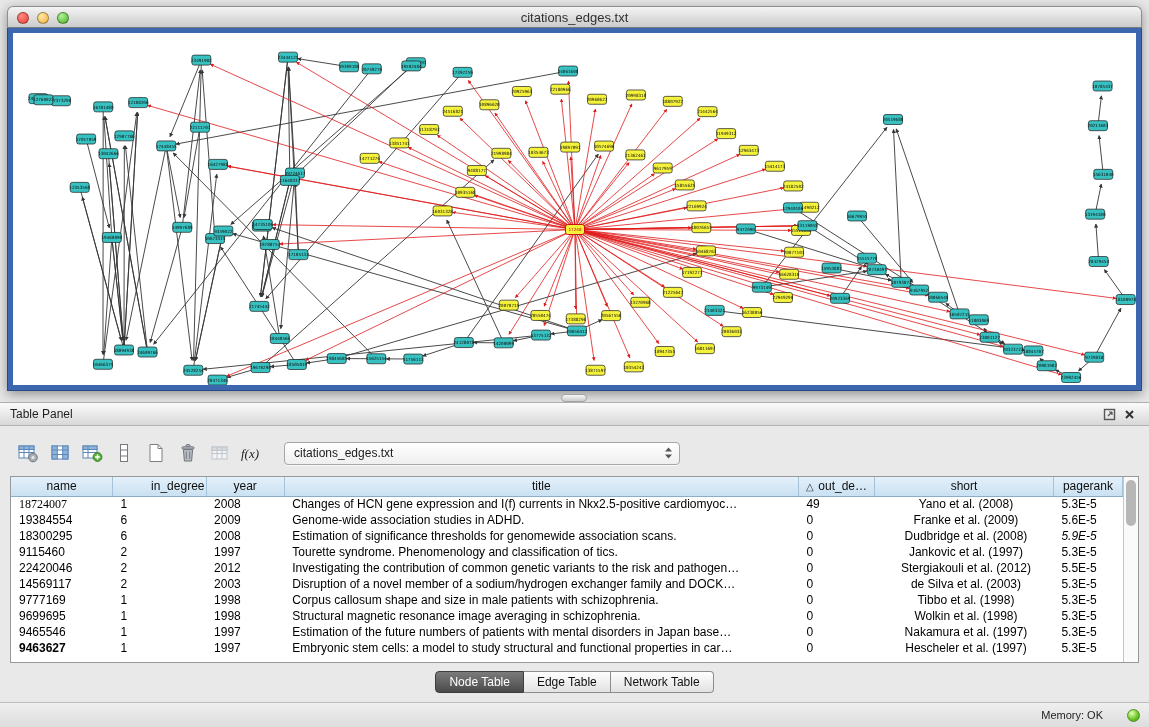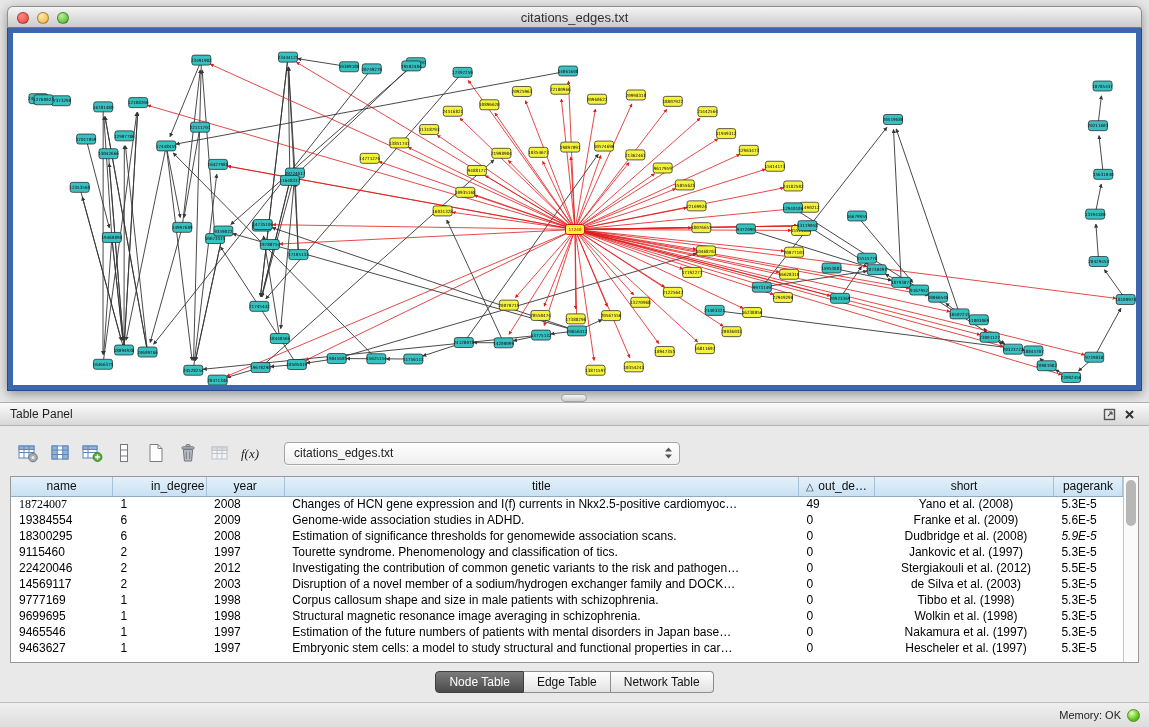--- a/index.html
+++ b/index.html
@@ -42,21 +42,21 @@
   .vscroll{width:15px;border-left:1px solid #c6c6c6;background:#fafafa;position:relative;}
   .vthumb{position:absolute;left:2px;right:2px;top:3px;height:46px;border-radius:6px;background:#b7b7b7;}
 
   .tabs-row{display:flex;justify-content:center;margin-top:8px;}
   .tab{font-size:12px;padding:3px 13px;border:1px solid #8d8d8d;background:linear-gradient(#fefefe,#e2e2e2);color:#111;cursor:default;}
   .tab.active{background:linear-gradient(#7b7b7b,#4a4a4a);color:#fff;border-color:#3e3e3e;border-radius:4px 0 0 4px;}
   .tab + .tab{border-left:none;}
   .tab:last-child{border-radius:0 4px 4px 0;}
 
   
-  .status-bar{position:absolute;left:0;bottom:0;width:100%;height:24px;background:linear-gradient(#efefef,#dddddd);display:flex;align-items:center;justify-content:flex-end;padding:0 9px;gap:6px;}
+  .status-bar{position:absolute;left:0;bottom:0;width:100%;height:24px;background:linear-gradient(#efefef,#dddddd);display:flex;align-items:center;justify-content:flex-end;padding:0 9px;gap:24px;}
   .memory-label{font-size:11px;color:#222;}
   .memory-dot{width:13px;height:13px;border-radius:50%;background:radial-gradient(circle at 35% 30%,#e4ffb2,#62c51f 60%,#3e9a10);border:1px solid #568c2a;}
 </style>
 </head>
 <body>
 
 <div class="network-window">
   <div class="titlebar">
     <div class="traffic">
       <span class="light red"></span>
@@ -679,21 +679,21 @@
           <tr>
             <td style="text-align: left;">9465546</td>
             <td style="text-align: left;">1</td>
             <td style="text-align: left;">1997</td>
             <td style="text-align: left;">Estimation of the future numbers of patients with mental disorders in Japan base…</td>
             <td style="text-align: left;">0</td>
             <td style="text-align: center;">Nakamura et al. (1997)</td>
             <td style="text-align: left;">5.3E-5</td>
           </tr>
           <tr>
-            <td style="text-align: left;">9463627</td>
+            <td style="text-align: left; font-weight: bold;">9463627</td>
             <td style="text-align: left;">1</td>
             <td style="text-align: left;">1997</td>
             <td style="text-align: left;">Embryonic stem cells: a model to study structural and functional properties in car…</td>
             <td style="text-align: left;">0</td>
             <td style="text-align: center;">Hescheler et al. (1997)</td>
             <td style="text-align: left;">5.3E-5</td>
           </tr>
         </tbody>
     </table>
     <div class="vscroll">

